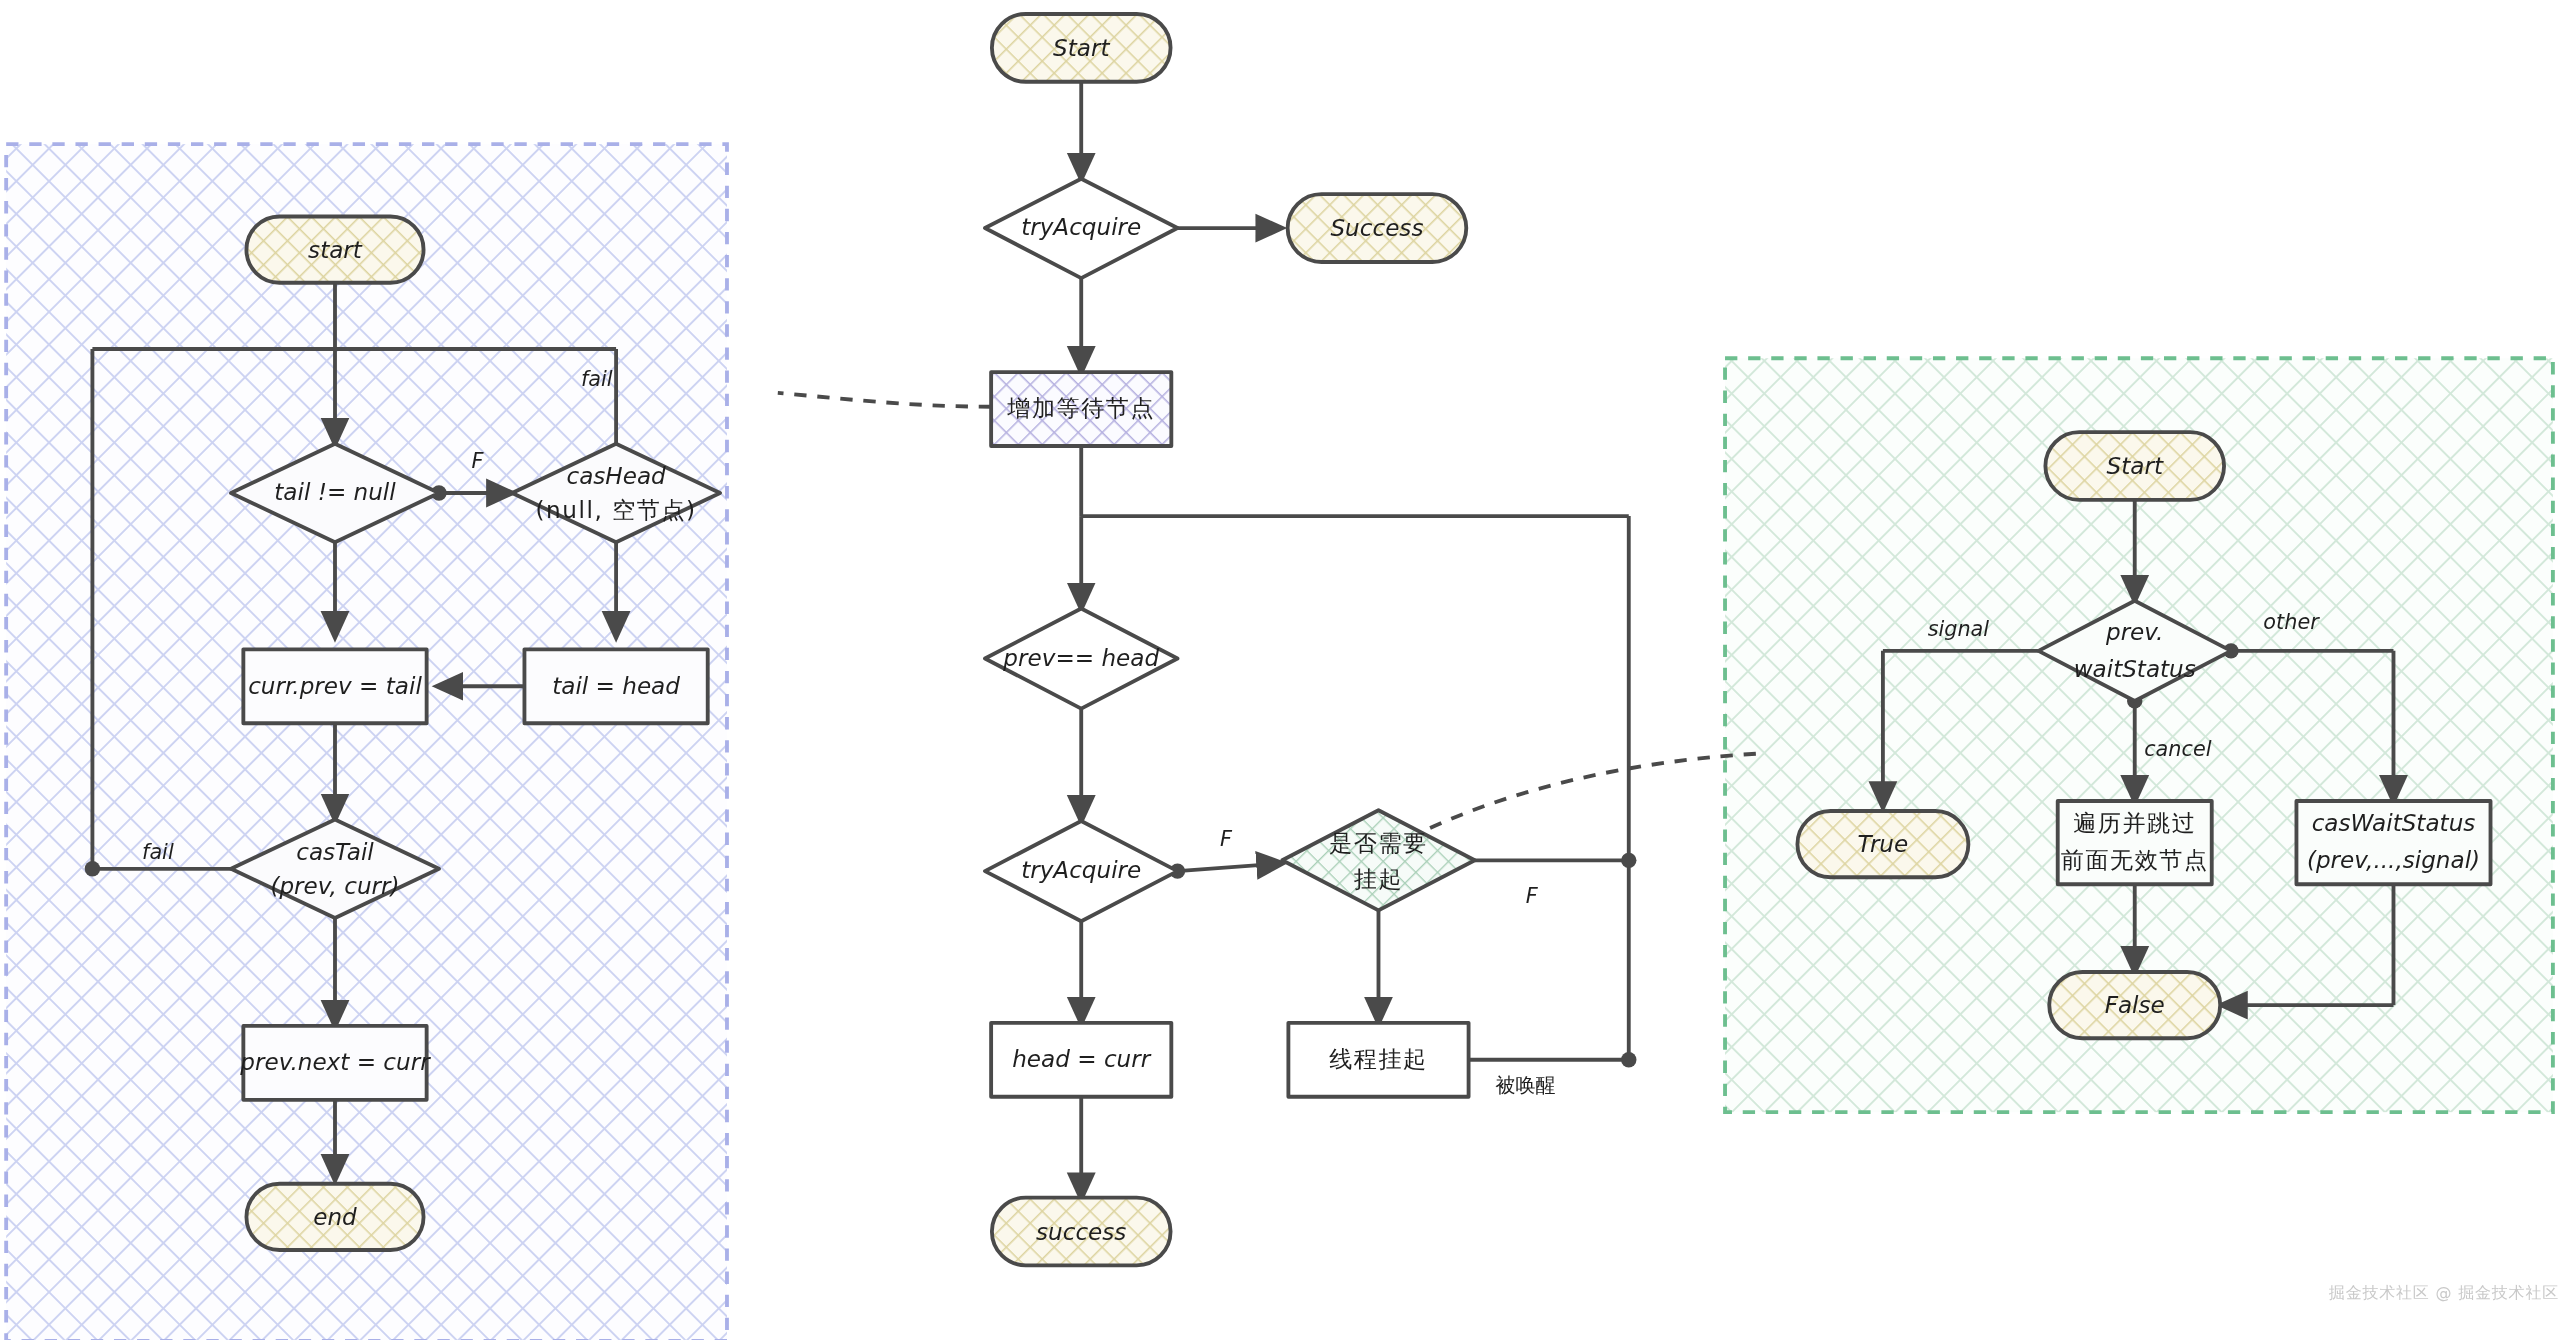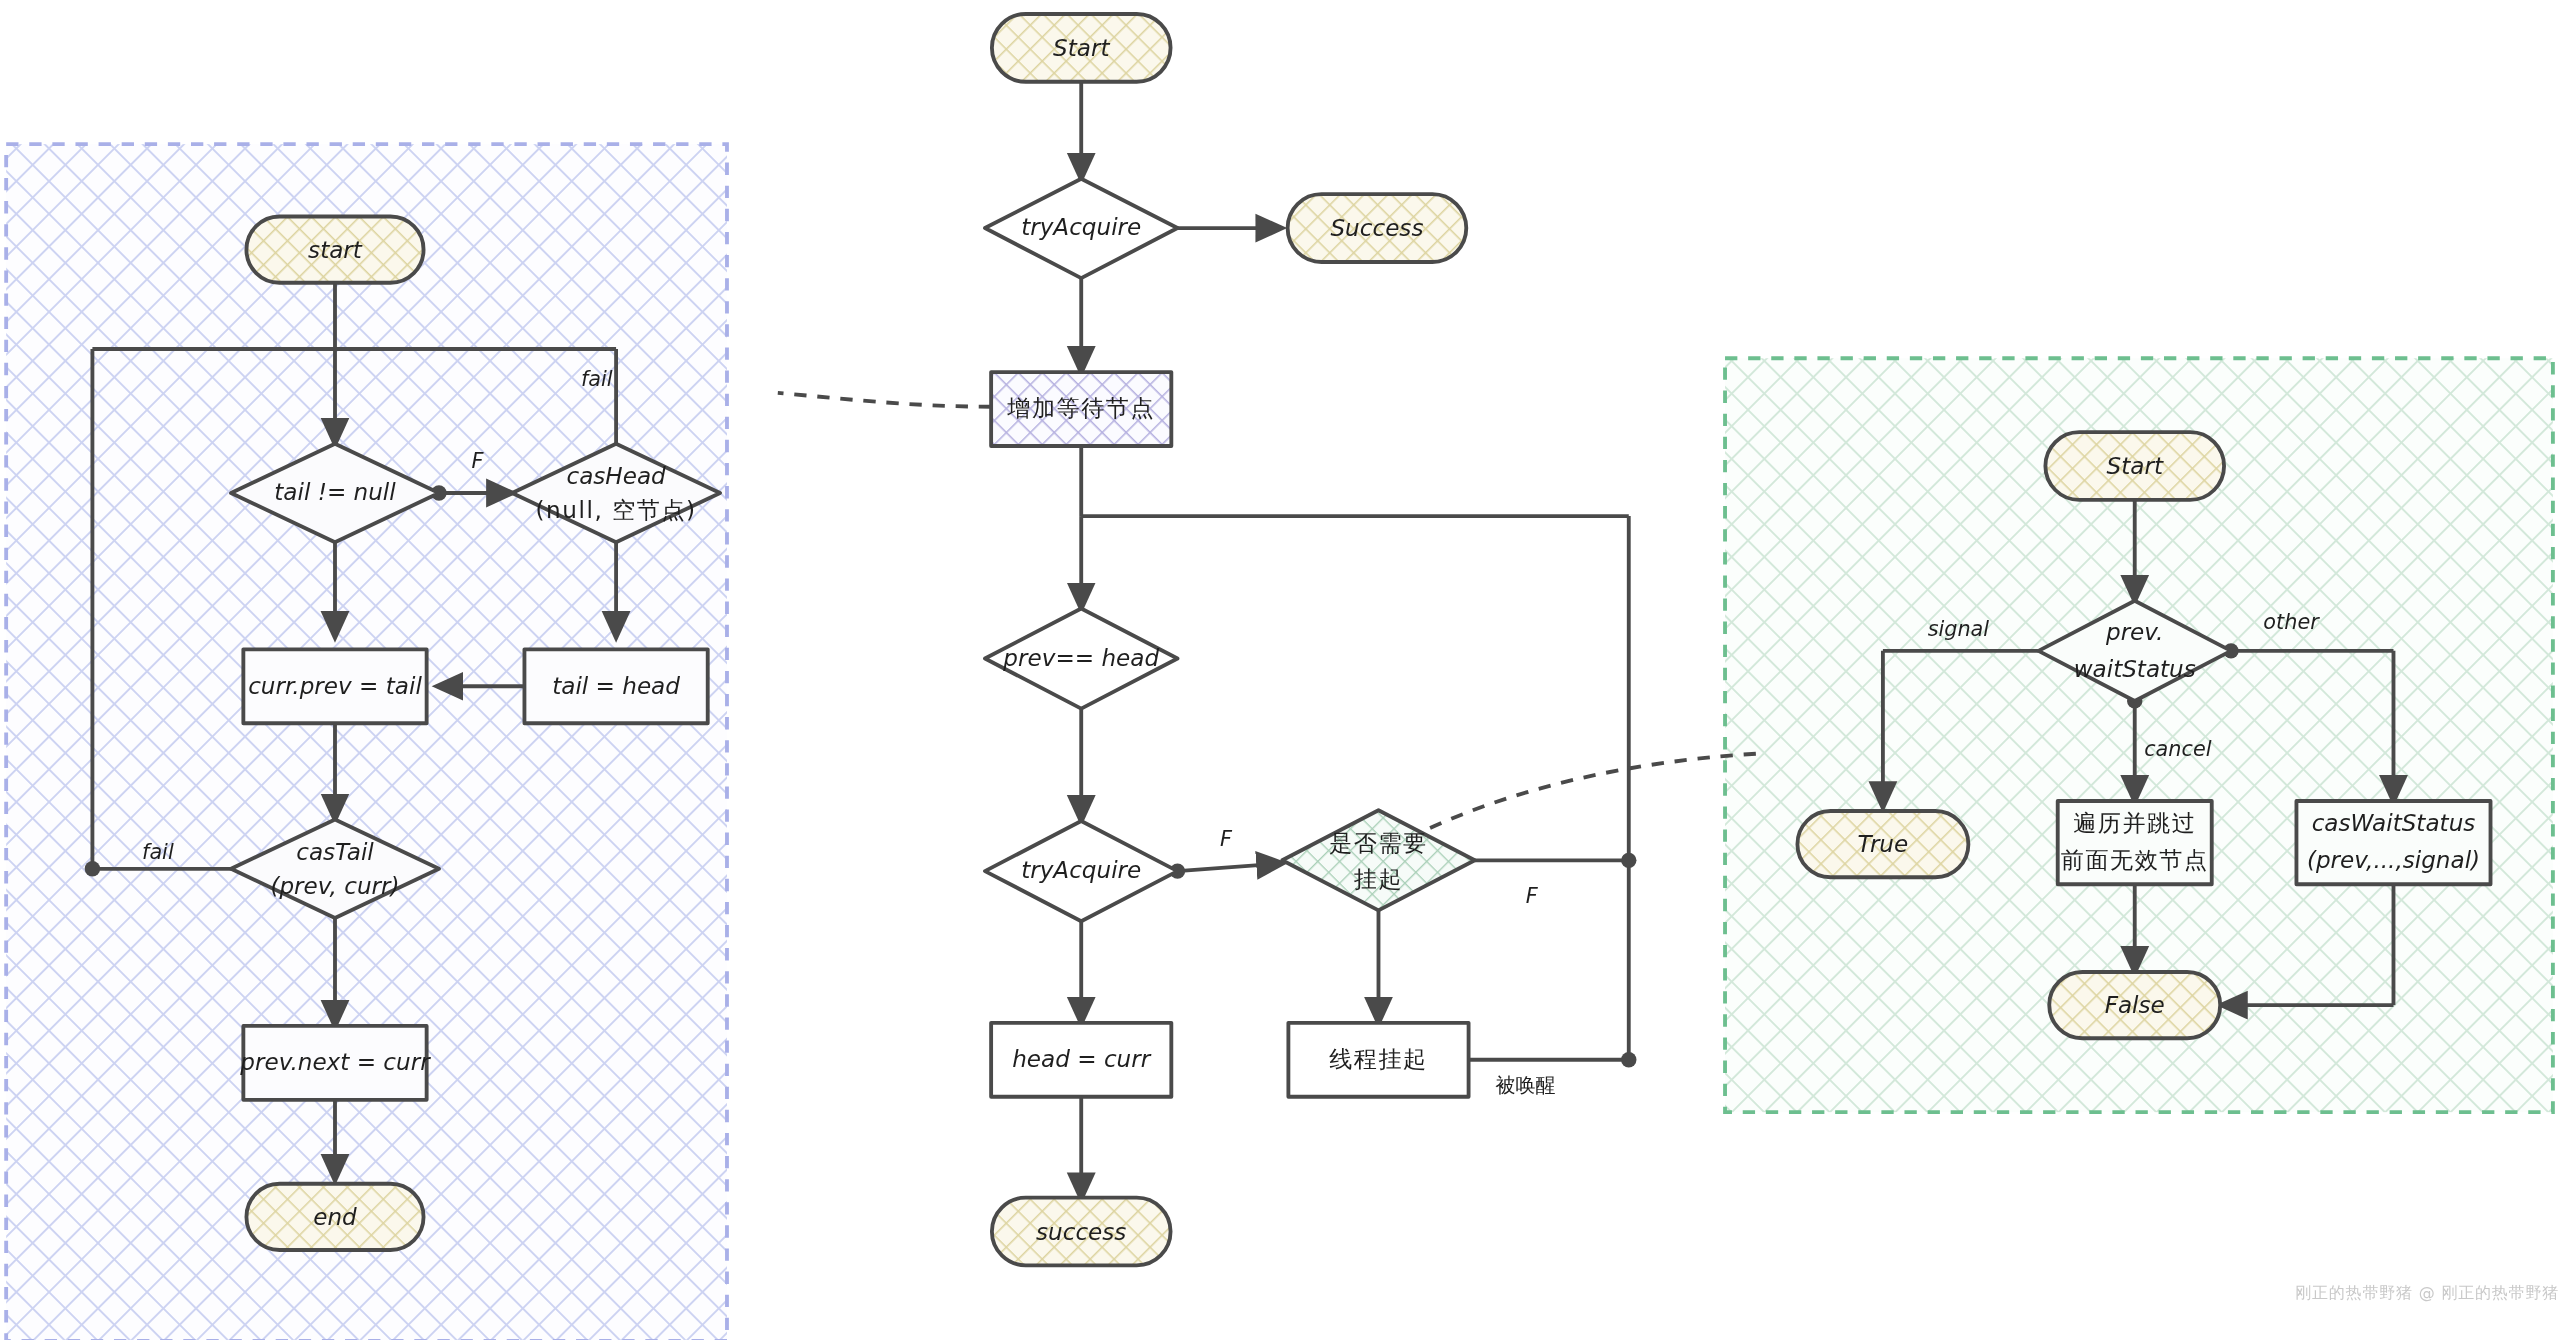--- a/index.html
+++ b/index.html
@@ -335,15 +335,15 @@
 
     <g>
       <path class="linkDashed" d="M 1287 528 C 1180 528 1080 516 1010 510"></path>
     </g>
     <g>
       <path class="linkDashed" d="M 1857 1075 C 2000 1010 2160 985 2290 978"></path>
     </g>
 
   </svg>
 
-  <div class="watermark">刚正的热带野猪 @ 刚正的热带野猪</div>
+  <div class="watermark">掘金技术社区 @ 掘金技术社区</div>
 </div>
 
 
 </body></html>

